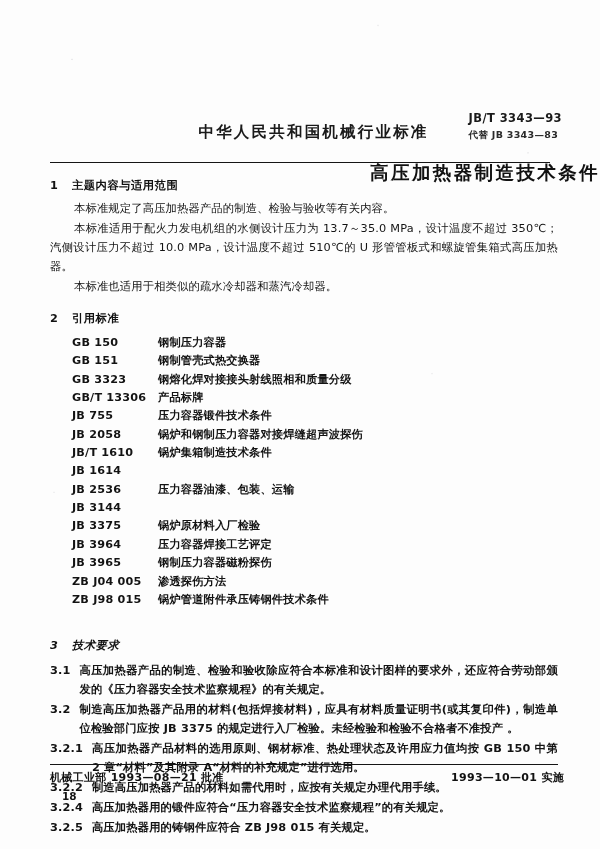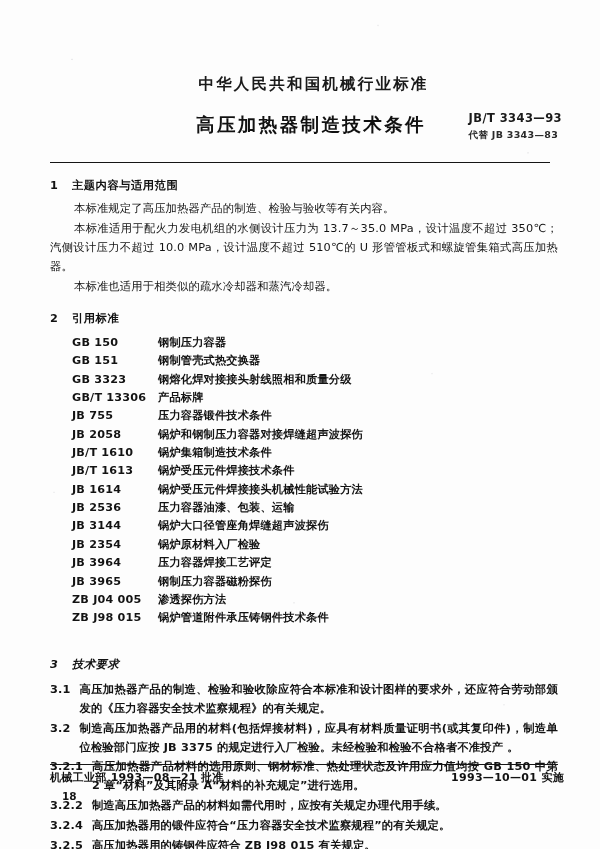--- a/index.html
+++ b/index.html
@@ -41,23 +41,24 @@
     left: 0; right: 0;
     top: 74px;
   }
   .org-line {
     text-align: center;
     font-size: 15.5px;
     font-weight: bold;
     letter-spacing: 2.2px;
     color: #1a1a1a;
     padding-left: 27px;
+    margin-top: 48px;
   }
   .doc-title {
-    text-align: center;
+    text-align: right;
     font-size: 18.5px;
     font-weight: bold;
     letter-spacing: 2.4px;
     color: #111;
     margin-top: 17px;
     padding-left: 22px;
   }
   .std-code {
     position: absolute;
     right: 38px;
@@ -239,37 +240,31 @@
         </li>
       <li>
           <span class="ref-code">JB 2058</span>
           <span class="ref-title">锅炉和钢制压力容器对接焊缝超声波探伤</span>
         </li>
       <li>
           <span class="ref-code">JB/T 1610</span>
           <span class="ref-title">锅炉集箱制造技术条件</span>
         </li>
       <li>
-          <span class="ref-code">JB/T 1613</span>
-          <span class="ref-title">锅炉受压元件焊接技术条件</span>
-        </li>
-      <li>
           <span class="ref-code">JB 1614</span>
-          <span class="ref-title">锅炉受压元件焊接接头机械性能试验方法</span>
         </li>
       <li>
           <span class="ref-code">JB 2536</span>
           <span class="ref-title">压力容器油漆、包装、运输</span>
         </li>
       <li>
           <span class="ref-code">JB 3144</span>
-          <span class="ref-title">锅炉大口径管座角焊缝超声波探伤</span>
-        </li>
-      <li>
-          <span class="ref-code">JB 2354</span>
+        </li>
+      <li>
+          <span class="ref-code">JB 3375</span>
           <span class="ref-title">锅炉原材料入厂检验</span>
         </li>
       <li>
           <span class="ref-code">JB 3964</span>
           <span class="ref-title">压力容器焊接工艺评定</span>
         </li>
       <li>
           <span class="ref-code">JB 3965</span>
           <span class="ref-title">钢制压力容器磁粉探伤</span>
         </li>

